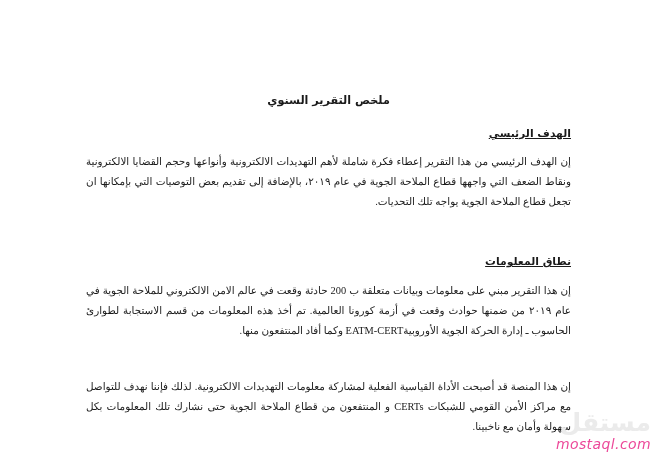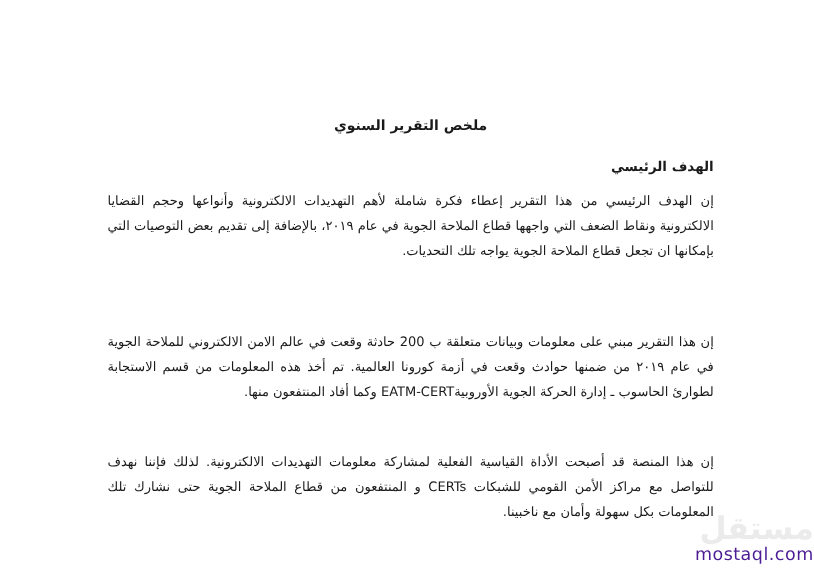--- a/index.html
+++ b/index.html
@@ -48,30 +48,32 @@
   .section {
     margin: 0;
   }
 
   .section-heading {
     font-weight: bold;
     font-size: 10.8px;
     line-height: 1.45;
     margin: 0;
     letter-spacing: 0.1px;
+    text-decoration: underline;
   }
 
   .paragraph {
     font-size: 10.4px;
     line-height: 1.92;
     margin: 0;
     text-align: justify;
     text-align-last: right;
     text-justify: inter-word;
     letter-spacing: 0;
+    font-family: Liberation Serif, serif;
   }
 
   
   .gap-title-to-h1   { height: 16px; }
   .gap-h-to-p        { height: 11px; }
   .gap-p-to-p        { height: 17px; }
   .gap-p-to-h        { height: 25px; }
 
   
   #watermark {
@@ -123,35 +125,36 @@
 
       <p class="paragraph">إن الهدف الرئيسي من هذا التقرير إعطاء فكرة شاملة لأهم التهديدات الالكترونية وأنواعها وحجم القضايا الالكترونية ونقاط الضعف التي واجهها قطاع الملاحة الجوية في عام ٢٠١٩، بالإضافة إلى تقديم بعض التوصيات التي بإمكانها ان تجعل قطاع الملاحة الجوية يواجه تلك التحديات.</p>
 
       <div class="gap-p-to-p"></div>
 
     </section>
 
     <div class="gap-p-to-h"></div>
 
     <section class="section">
+      <h2 class="section-heading">نطاق المعلومات</h2>
 
       <div class="gap-h-to-p"></div>
 
       <p class="paragraph">إن هذا التقرير مبني على معلومات وبيانات متعلقة ب 200 حادثة وقعت في عالم الامن الالكتروني للملاحة الجوية في عام ٢٠١٩ من ضمنها حوادث وقعت في أزمة كورونا العالمية. تم أخذ هذه المعلومات من قسم الاستجابة لطوارئ الحاسوب ـ إدارة الحركة الجوية الأوروبيةEATM-CERT وكما أفاد المنتفعون منها.</p>
     </section>
 
     <div class="gap-p-to-h"></div>
 
     <section class="section">
 
       <div class="gap-h-to-p"></div>
 
       <p class="paragraph">إن هذا المنصة قد أصبحت الأداة القياسية الفعلية لمشاركة معلومات التهديدات الالكترونية.  لذلك فإننا نهدف للتواصل مع مراكز الأمن القومي للشبكات CERTs  و المنتفعون من قطاع الملاحة الجوية حتى نشارك تلك المعلومات بكل سهولة وأمان مع ناخبينا.</p>
     </section>
 
   </div>
 
   <div id="watermark">
     <span class="wm-arabic" style="color: rgb(235, 235, 235);">مستقل</span>
-    <span class="wm-latin" style="color: #4c1d95;">mostaql.com</span>
+    <span class="wm-latin" style="color: #ec4899; font-style: italic;">mostaql.com</span>
   </div>
 
 </div>
 
 </body></html>

